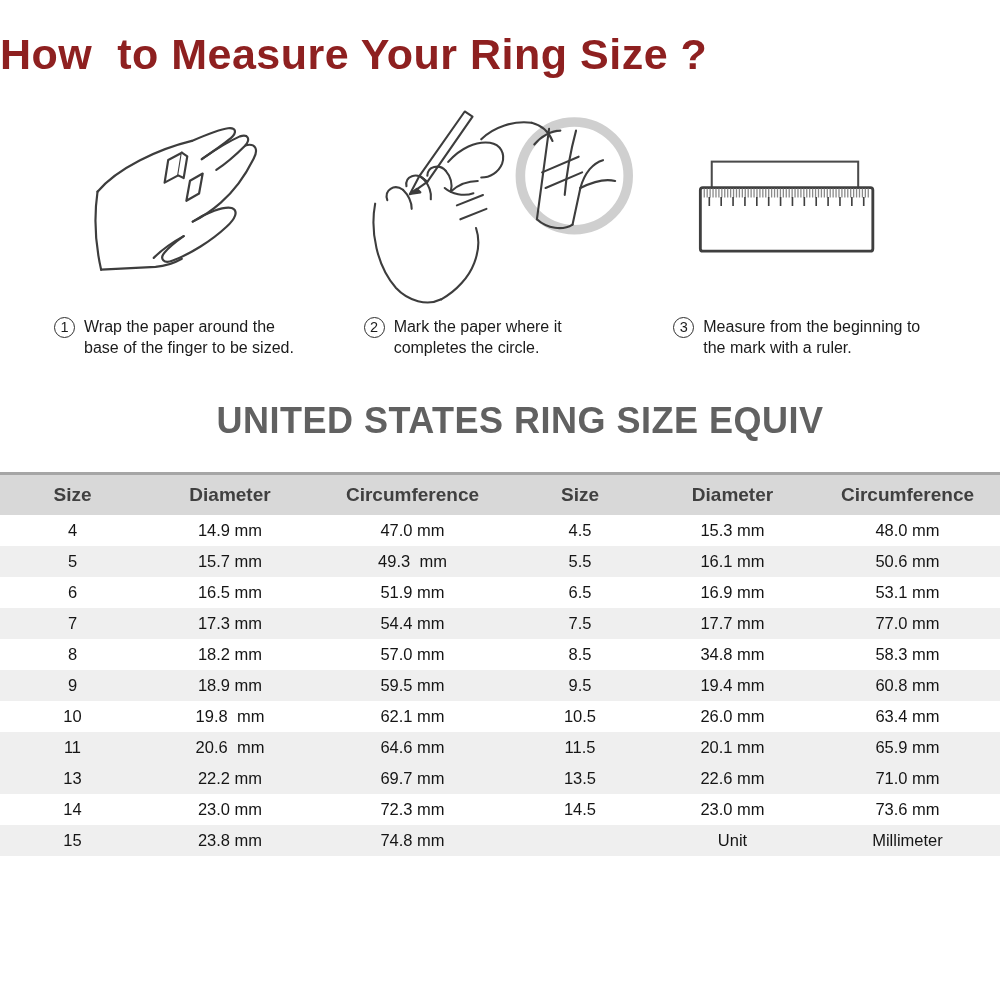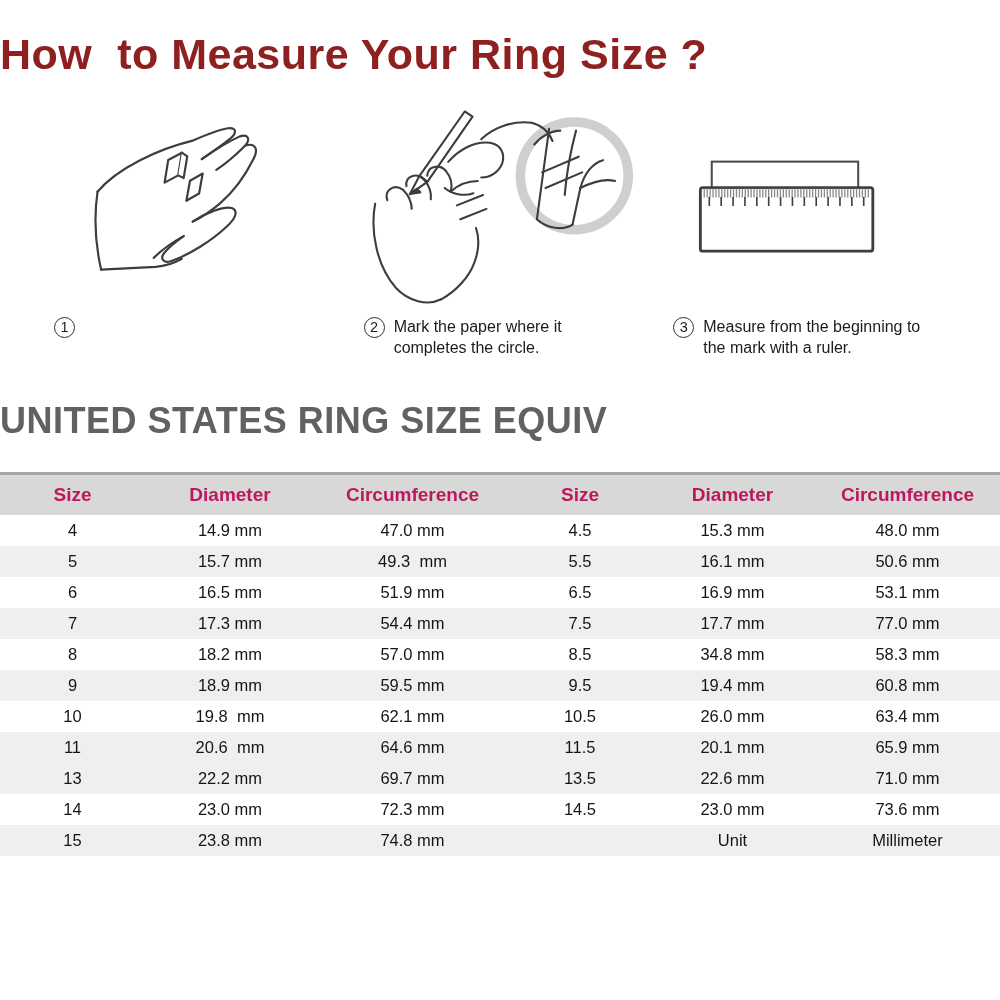--- a/index.html
+++ b/index.html
@@ -36,38 +36,39 @@
     border: 1.6px solid #2e2e2e;
     border-radius: 50%;
     display: flex; align-items: center; justify-content: center;
     font-size: 14.5px; color: #1c1c1c;
     margin-top: 1px;
     box-sizing: border-box;
   }
   .caption-text { font-size: 16px; line-height: 1.32; color: #1b1b1b; }
   .table-heading {
     margin-top: 42px;
-    text-align: left;
+    text-align: center;
     font-size: 36px;
     font-weight: bold;
     color: var(--heading, #616161);
     letter-spacing: 0.5px;
+    padding-left: 40px;
   }
   table.ring-table {
     width: 100%;
     border-collapse: collapse;
     margin-top: 26px;
     table-layout: fixed;
   }
   table.ring-table thead th {
     background: var(--header-bg, #d8d8d8);
     border-top: 3px solid #a6a6a6;
     font-size: 19px;
     font-weight: bold;
-    color: #be185d;
+    color: #404040;
     padding: 9px 0;
     text-align: center;
   }
   table.ring-table td {
     text-align: center;
     font-size: 16.5px;
     padding: 6px 0;
     color: #151515;
     white-space: pre;
   }
@@ -94,20 +95,24 @@
           <path d="M48,92 C44,120 46,152 52,178"></path>
           <path d="M52,178 L112,175 C124,174 134,170 141,166"></path>
           <path d="M126,57 L141,49 L137,74 L122,82 Z" fill="#ffffff"></path>
           <path d="M141,49 L147,53 L143,77 L137,74" fill="#ffffff"></path>
           <path d="M150,80 L164,72 L160,94 L146,102 Z" fill="#ffffff"></path>
         </g>
       </svg>
     </div>
     <div class="caption">
       <span class="num-circle">1</span>
+      <span class="caption-text">
+        <div>Wrap the paper around the</div>
+        <div>base of the finger to be sized.</div>
+      </span>
     </div>
   </div>
 
   <div class="step">
     <div class="step-figure">
       <svg width="290" height="200" viewBox="0 0 320 230">
         <circle cx="245" cy="78" r="62" fill="#ffffff" stroke="#cfcfcf" stroke-width="11"></circle>
         <g class="line-art">
           <path d="M216,24 L202,128"></path>
           <path d="M202,128 C214,139 232,141 243,134"></path>

